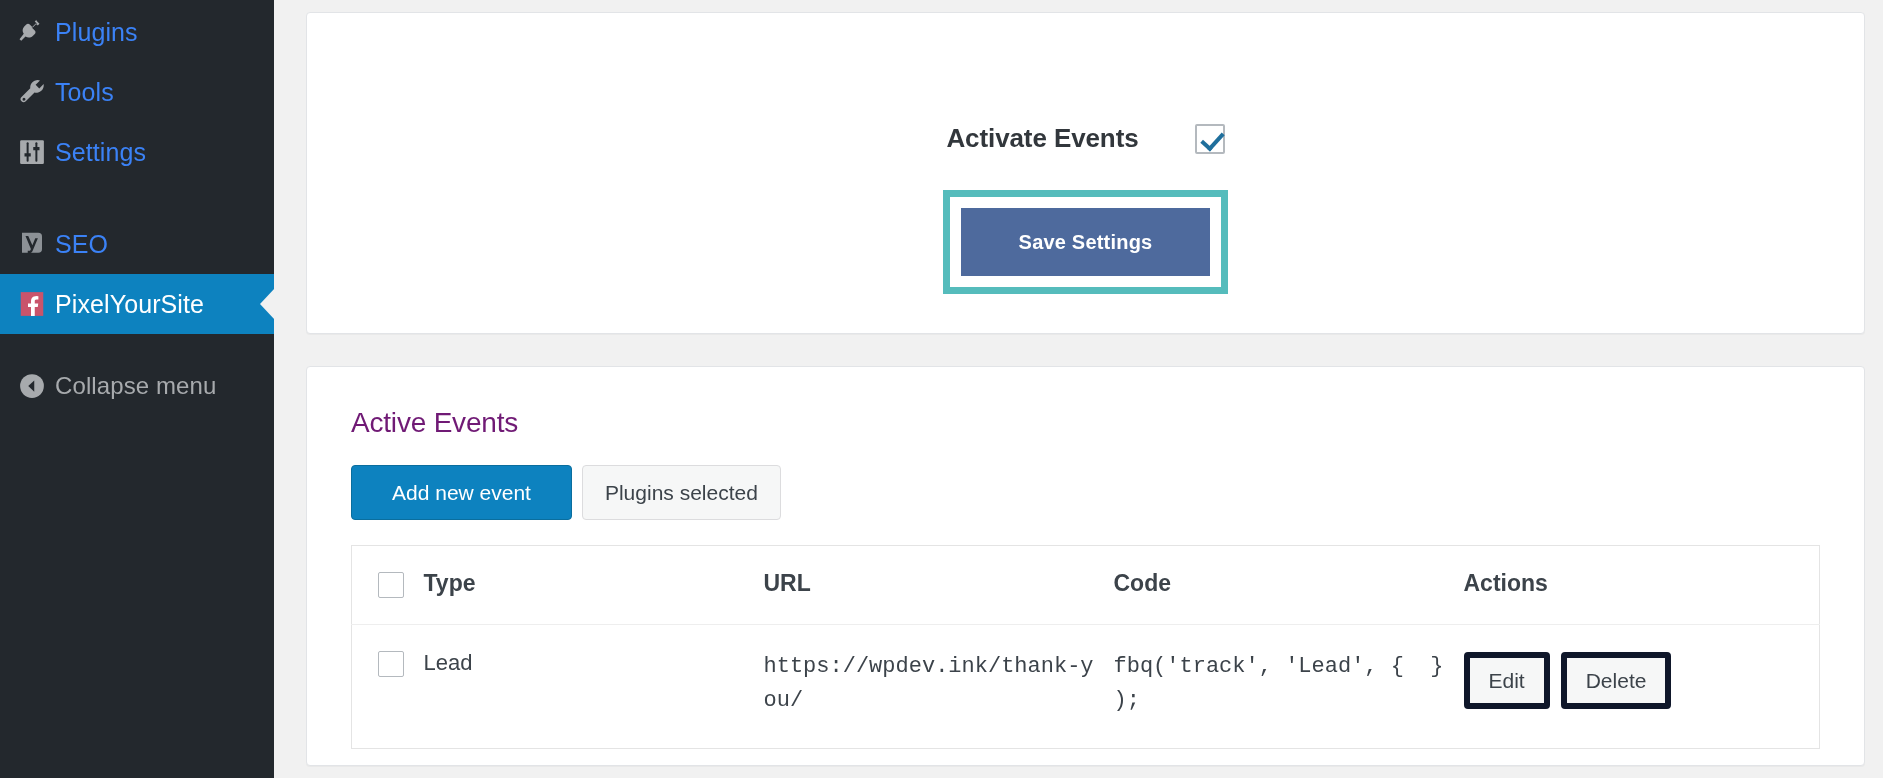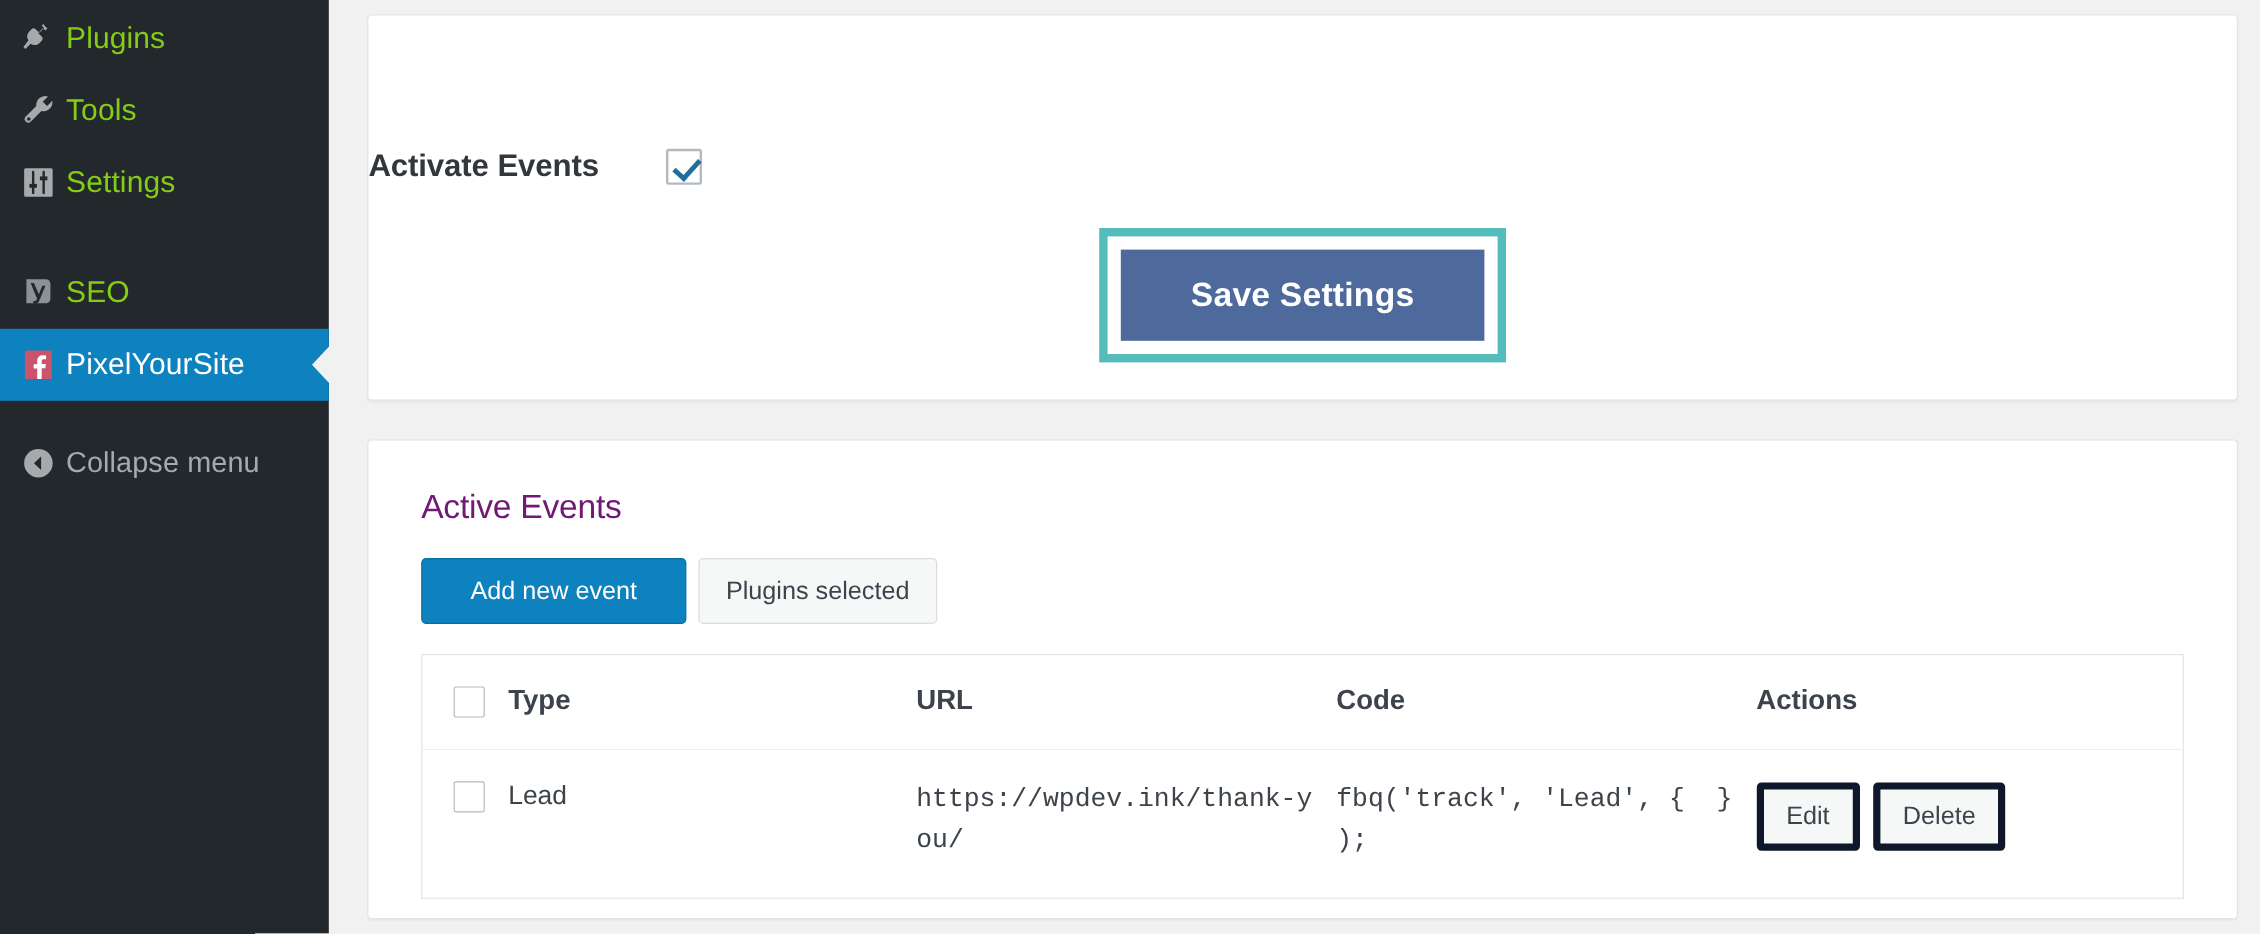--- a/index.html
+++ b/index.html
@@ -42,21 +42,21 @@
   }
   .menu-item .mi-icon {
     width: 46px;
     min-width: 46px;
     display: flex;
     align-items: center;
     justify-content: center;
   }
   .menu-item .mi-label {
     font-size: 25px;
-    color: #84cc16;
+    color: #3b82f6;
     letter-spacing: 0.1px;
     font-weight: 400;
     white-space: nowrap;
   }
   .menu-item.active {
     background: #0d82bf;
   }
   .menu-item.active .mi-label { color: #ffffff; }
 
   
@@ -94,20 +94,21 @@
 
   
   #panel-settings {
     height: 322px;
     position: relative;
   }
 
   .activate-row {
     display: flex;
     align-items: center;
+    justify-content: center;
     gap: 56px;
     padding-top: 110px;
   }
   .activate-label {
     font-size: 26px;
     font-weight: 700;
     color: #32373c;
     letter-spacing: -0.1px;
   }
 
@@ -144,21 +145,21 @@
     background: #ffffff;
     padding: 11px;
     display: inline-block;
     line-height: 0;
   }
   .save-btn {
     background: #4e6a9d;
     border: none;
     color: #ffffff;
     font-family: "Liberation Sans", sans-serif;
-    font-size: 28px;
+    font-size: 20px;
     font-weight: 700;
     letter-spacing: 0.2px;
     padding: 24px 58px;
     cursor: pointer;
     line-height: 1;
     display: block;
   }
 
   
   #panel-events {

